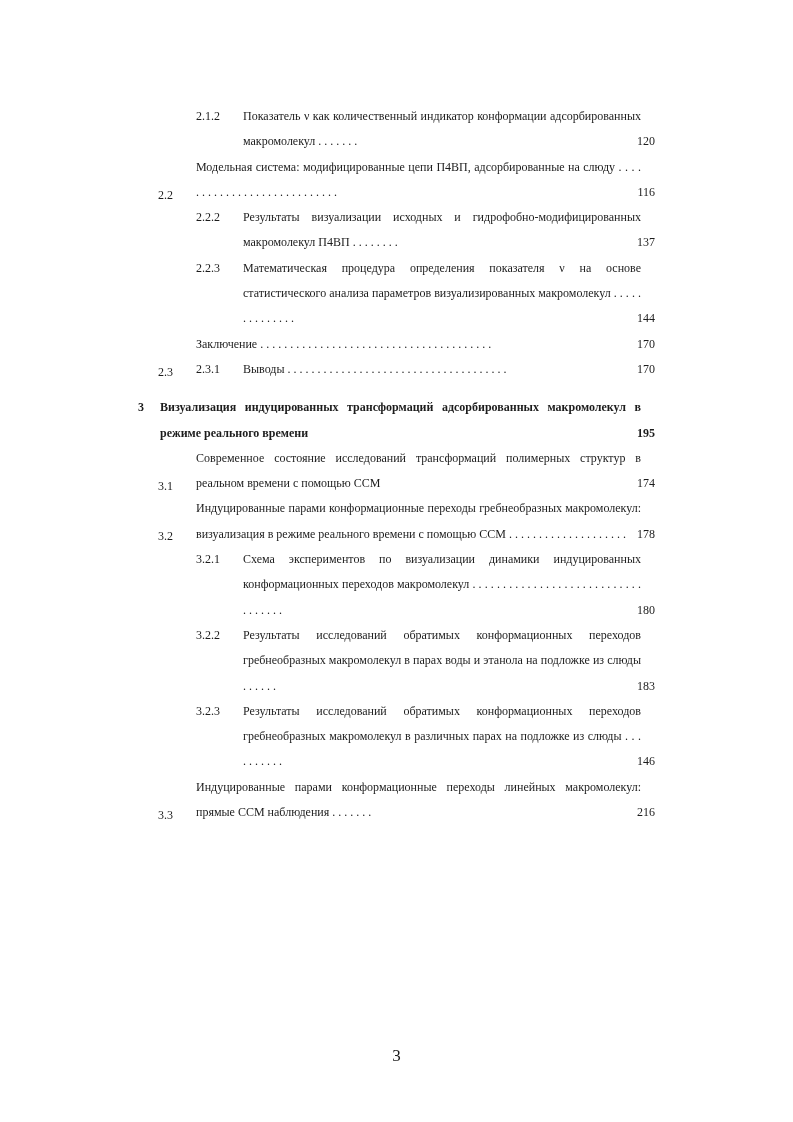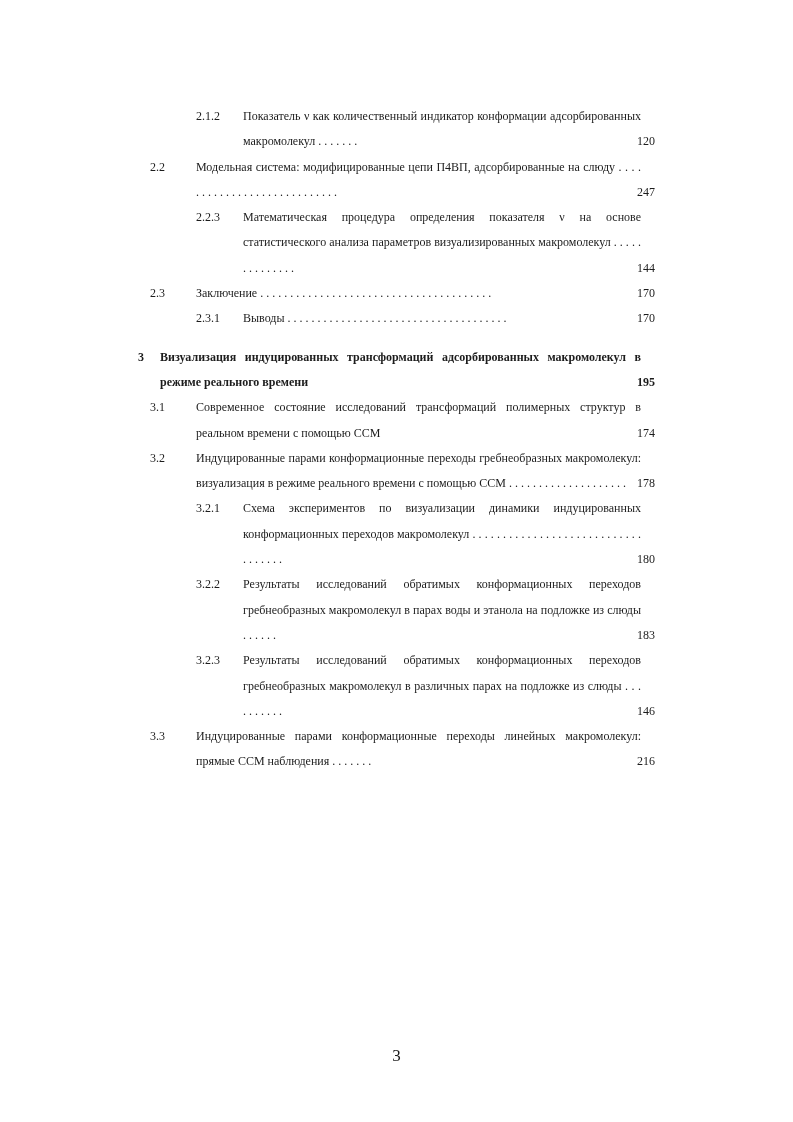--- a/index.html
+++ b/index.html
@@ -28,21 +28,21 @@
     text-align: justify;
     padding-right: 14px;
   }
   .entry-num { position: absolute; top: 0; }
   .page-num  { position: absolute; right: 0; bottom: 0; }
 
   .lvl-chapter { padding-left: 22px; font-weight: bold; margin-top: 13px; }
   .lvl-chapter .entry-num { left: 0; }
 
   .lvl-section { padding-left: 58px; }
-  .lvl-section .entry-num { left: 12px; }
+  .lvl-section .entry-num { left: 20px; margin-top: 28px; }
 
   .lvl-subsection { padding-left: 105px; }
   .lvl-subsection .entry-num { left: 58px; }
 
   .leader { color: #1c1c1c; }
 
   .footer {
     position: absolute;
     left: 0;
     bottom: 56px;
@@ -51,21 +51,22 @@
     font-size: 17px;
     line-height: 20px;
   }
 </style>
 </head>
 <body>
 
 <div class="page">
   <main class="toc">
       <div class="toc-entry lvl-subsection"><span class="entry-num">2.1.2</span><span class="entry-title">Показатель ν как количественный индикатор кон­формации адсорбированных макромолекул</span><span class="leader"> . . . . . . .</span><span class="page-num">120</span></div>
-      <div class="toc-entry lvl-section"><span class="entry-num">2.2</span><span class="entry-title">Модельная система: модифицированные цепи П4ВП, ад­сорбированные на слюду</span><span class="leader"> . . . . . . . . . . . . . . . . . . . . . . . . . . . .</span><span class="page-num">247</span></div>
+      <div class="toc-entry lvl-section"><span class="entry-num">2.2</span><span class="entry-title">Модельная система: модифицированные цепи П4ВП, ад­сорбированные на слюду</span><span class="leader"> . . . . . . . . . . . . . . . . . . . . . . . . . . . .</span><span class="page-num">116</span></div>
+      <div class="toc-entry lvl-subsection"><span class="entry-num">2.2.2</span><span class="entry-title">Результаты визуализации исходных и гидрофобно-модифицированных макромолекул П4ВП</span><span class="leader"> . . . . . . . .</span><span class="page-num">137</span></div>
       <div class="toc-entry lvl-subsection"><span class="entry-num">2.2.3</span><span class="entry-title">Математическая процедура определения показате­ля ν на основе статистического анализа параметров визуализированных макромолекул</span><span class="leader"> . . . . . . . . . . . . . .</span><span class="page-num">144</span></div>
       <div class="toc-entry lvl-section"><span class="entry-num">2.3</span><span class="entry-title">Заключение</span><span class="leader"> . . . . . . . . . . . . . . . . . . . . . . . . . . . . . . . . . . . . . . .</span><span class="page-num">170</span></div>
       <div class="toc-entry lvl-subsection"><span class="entry-num">2.3.1</span><span class="entry-title">Выводы</span><span class="leader"> . . . . . . . . . . . . . . . . . . . . . . . . . . . . . . . . . . . . .</span><span class="page-num">170</span></div>
       <div class="toc-entry lvl-chapter"><span class="entry-num">3</span><span class="entry-title">Визуализация индуцированных трансформаций адсорби­рованных макромолекул в режиме реального времени</span><span class="leader"></span><span class="page-num">195</span></div>
       <div class="toc-entry lvl-section"><span class="entry-num">3.1</span><span class="entry-title">Современное состояние исследований трансформаций по­лимерных структур в реальном времени с помощью ССМ</span><span class="leader"></span><span class="page-num">174</span></div>
       <div class="toc-entry lvl-section"><span class="entry-num">3.2</span><span class="entry-title">Индуцированные парами конформационные переходы гребнеобразных макромолекул: визуализация в режиме ре­ального времени с помощью ССМ</span><span class="leader"> . . . . . . . . . . . . . . . . . . . .</span><span class="page-num">178</span></div>
       <div class="toc-entry lvl-subsection"><span class="entry-num">3.2.1</span><span class="entry-title">Схема экспериментов по визуализации динамики индуцированных конформационных переходов мак­ромолекул</span><span class="leader"> . . . . . . . . . . . . . . . . . . . . . . . . . . . . . . . . . . .</span><span class="page-num">180</span></div>
       <div class="toc-entry lvl-subsection"><span class="entry-num">3.2.2</span><span class="entry-title">Результаты исследований обратимых конформаци­онных переходов гребнеобразных макромолекул в парах воды и этанола на подложке из слюды</span><span class="leader"> . . . . . .</span><span class="page-num">183</span></div>
       <div class="toc-entry lvl-subsection"><span class="entry-num">3.2.3</span><span class="entry-title">Результаты исследований обратимых конформаци­онных переходов гребнеобразных макромолекул в различных парах на подложке из слюды</span><span class="leader"> . . . . . . . . . .</span><span class="page-num">146</span></div>
       <div class="toc-entry lvl-section"><span class="entry-num">3.3</span><span class="entry-title">Индуцированные парами конформационные переходы ли­нейных макромолекул: прямые ССМ наблюдения</span><span class="leader"> . . . . . . .</span><span class="page-num">216</span></div>

